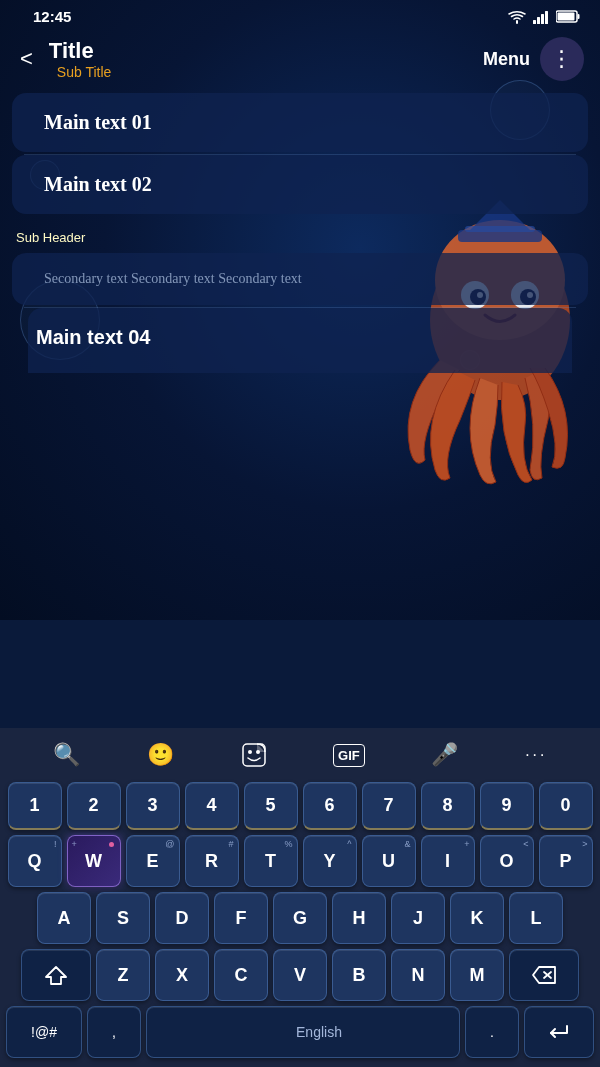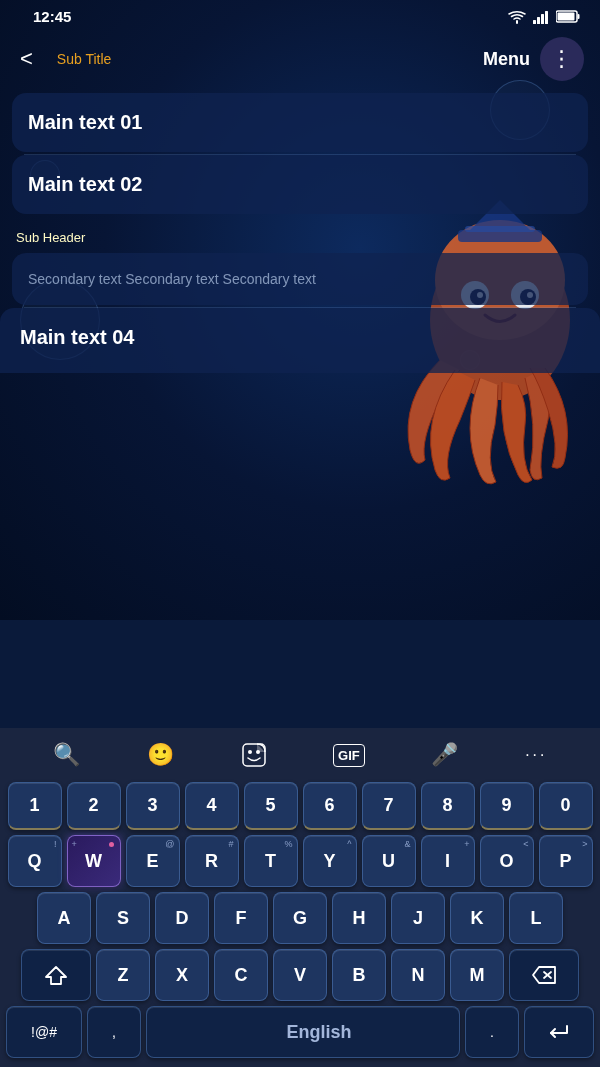--- a/index.html
+++ b/index.html
@@ -119,24 +119,25 @@
     
     .list-area {
       position: relative;
       z-index: 10;
       padding: 0 12px;
     }
 
     .list-item {
       background: rgba(15, 35, 80, 0.75);
       border-radius: 14px;
-      padding: 18px 16px;
+      padding: 18px 32px;
       margin-bottom: 2px;
       color: white;
       cursor: pointer;
+      font-family: Liberation Serif, serif;
     }
     .list-item-title {
       font-size: 20px;
       font-weight: 600;
       color: white;
     }
     .list-item-secondary {
       font-size: 14px;
       color: rgba(180,200,230,0.7);
       margin-top: 0;
@@ -154,22 +155,22 @@
       font-weight: 400;
       color: #fef9c3;
       position: relative;
       z-index: 10;
     }
 
     
     .list-item-partial {
       background: rgba(15, 35, 80, 0.75);
       border-radius: 14px 14px 0 0;
-      padding: 18px 20px 14px;
-      margin: 0 0;
+      padding: 18px 8px 14px;
+      margin: 0 28px;
       color: white;
       overflow: hidden;
       height: 65px;
       position: relative;
       z-index: 10;
     }
 
     
     .keyboard-area {
       position: absolute;
@@ -230,22 +231,22 @@
 
     .kb-key.special {
       background: #0f2245;
       font-size: 14px;
       font-weight: 500;
     }
 
     .kb-key.space-key {
       max-width: none;
       flex: 4;
-      font-size: 18px;
-      font-weight: 700;
+      font-size: 14px;
+      font-weight: 400;
       color: rgba(200,220,255,0.8);
       padding-left: 32px;
     }
 
     .kb-key.shift-key, .kb-key.delete-key {
       background: #0f2245;
       flex: 1.3;
       max-width: 70px;
     }
 
@@ -366,20 +367,21 @@
       <rect x="0" y="1" width="21" height="11" rx="2" stroke="white" stroke-width="1.5" fill="none"></rect>
       <rect x="21.5" y="4" width="2" height="5" rx="1" fill="white"></rect>
       <rect x="1.5" y="2.5" width="17" height="8" rx="1" fill="white"></rect>
     </svg>
   </div>
 </div>
 
 <div class="app-header">
   <span class="back-btn">&lt;</span>
   <div class="header-titles">
+    <div class="header-title">Title</div>
     <div class="header-subtitle">Sub Title</div>
   </div>
   <div class="header-right">
     <span class="menu-label">Menu</span>
     <div class="menu-dots">
       <span class="dots-icon">⋮</span>
     </div>
   </div>
 </div>
 

